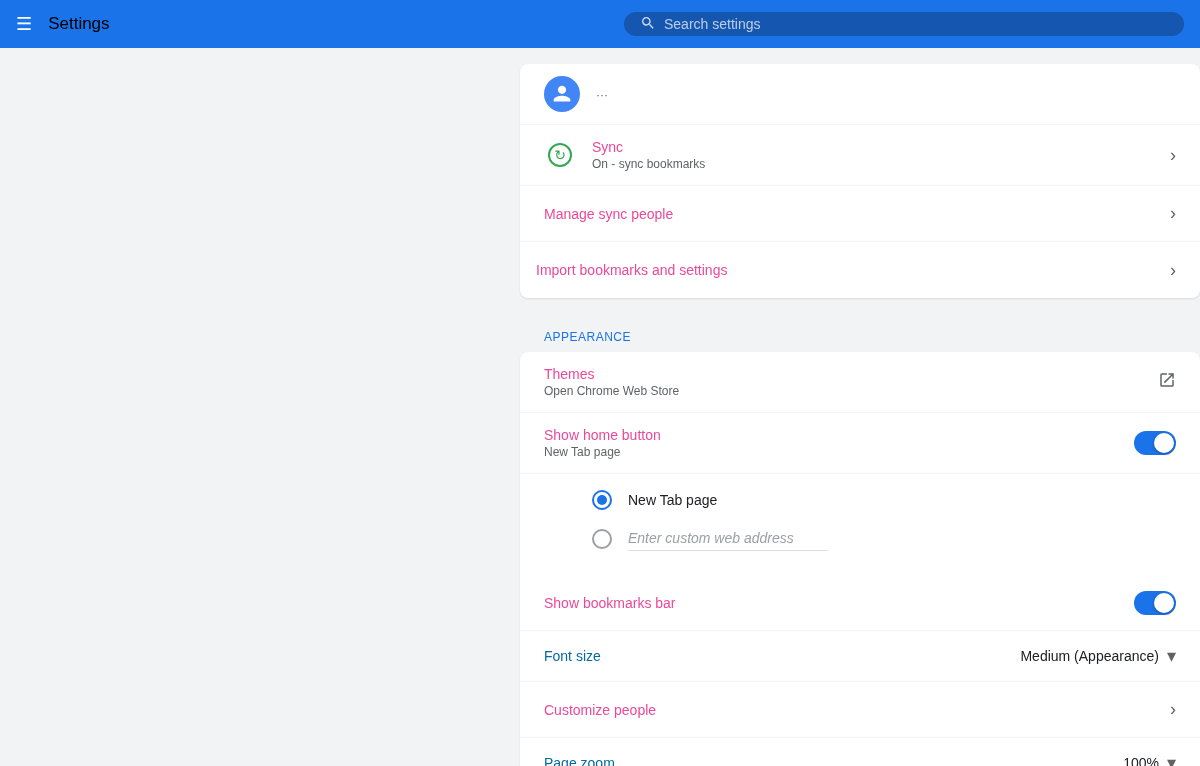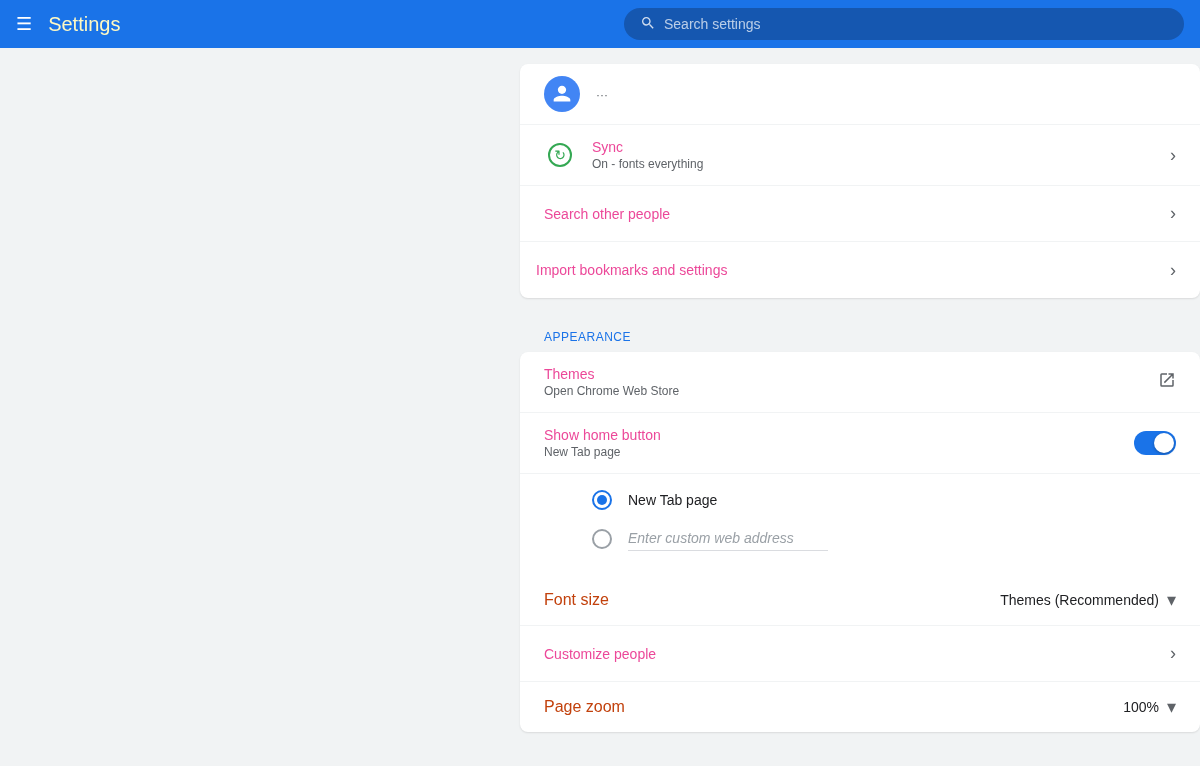--- a/index.html
+++ b/index.html
@@ -21,33 +21,33 @@
       top: 0; left: 0; right: 0;
       z-index: 100;
     }
     .header-menu-icon {
       color: white;
       font-size: 18px;
       margin-right: 16px;
       cursor: pointer;
     }
     .header-title {
-      color: #fef9c3;
-      font-size: 20px;
+      color: #000000;
+      font-size: 17px;
       font-weight: 400;
     }
     .header-search {
       margin-left: auto;
       background: #1557b0;
       border: none;
       border-radius: 24px;
       display: flex;
       align-items: center;
       padding: 0 16px;
-      height: 32px;
+      height: 24px;
       width: 560px;
     }
     .header-search input {
       background: transparent;
       border: none;
       outline: none;
       color: white;
       font-size: 14px;
       width: 100%;
     }
@@ -223,22 +223,22 @@
     
     .dropdown-row {
       display: flex;
       align-items: center;
       padding: 14px 24px;
       border-bottom: 1px solid #f1f3f4;
       cursor: pointer;
     }
     .dropdown-label {
       flex: 1;
-      font-size: 16px;
-      color: #c2410c;
+      font-size: 14px;
+      color: #0369a1;
     }
     .dropdown-value {
       font-size: 14px;
       color: #202124;
       margin-right: 8px;
     }
     .dropdown-arrow {
       color: #5f6368;
       font-size: 18px;
     }
@@ -300,28 +300,28 @@
       </div>
 
       <div class="settings-row">
         <div class="row-icon">
           <div class="sync-icon">
             <span class="sync-arrow">↻</span>
           </div>
         </div>
         <div class="row-text">
           <div class="row-title">Sync</div>
-          <div class="row-subtitle">On - fonts everything</div>
+          <div class="row-subtitle">On - sync bookmarks</div>
         </div>
         <span class="row-action">›</span>
       </div>
 
       <div class="settings-row">
         <div class="row-text">
-          <div class="row-title">Search other people</div>
+          <div class="row-title">Manage sync people</div>
         </div>
         <span class="row-action">›</span>
       </div>
 
       <div class="settings-row">
         <div class="row-text">
           <div class="row-title">Import bookmarks and settings</div>
         </div>
         <span class="row-action">›</span>
       </div>
@@ -356,24 +356,30 @@
           <div class="radio-item">
             <div class="radio-circle checked"></div>
             <span class="radio-label">New Tab page</span>
           </div>
           <div class="radio-item radio-input-row">
             <div class="radio-circle unchecked"></div>
             <input class="custom-url-input" type="text" placeholder="Enter custom web address" style="">
           </div>
         </div>
 
+        <div class="settings-row">
+          <div class="row-text">
+            <div class="row-title">Show bookmarks bar</div>
+          </div>
+          <div class="toggle"></div>
+        </div>
 
         <div class="dropdown-row">
           <span class="dropdown-label">Font size</span>
-          <span class="dropdown-value">Themes (Recommended)</span>
+          <span class="dropdown-value">Medium (Appearance)</span>
           <span class="dropdown-arrow">▾</span>
         </div>
 
         <div class="settings-row">
           <div class="row-text">
             <div class="row-title">Customize people</div>
           </div>
           <span class="row-action">›</span>
         </div>
 

